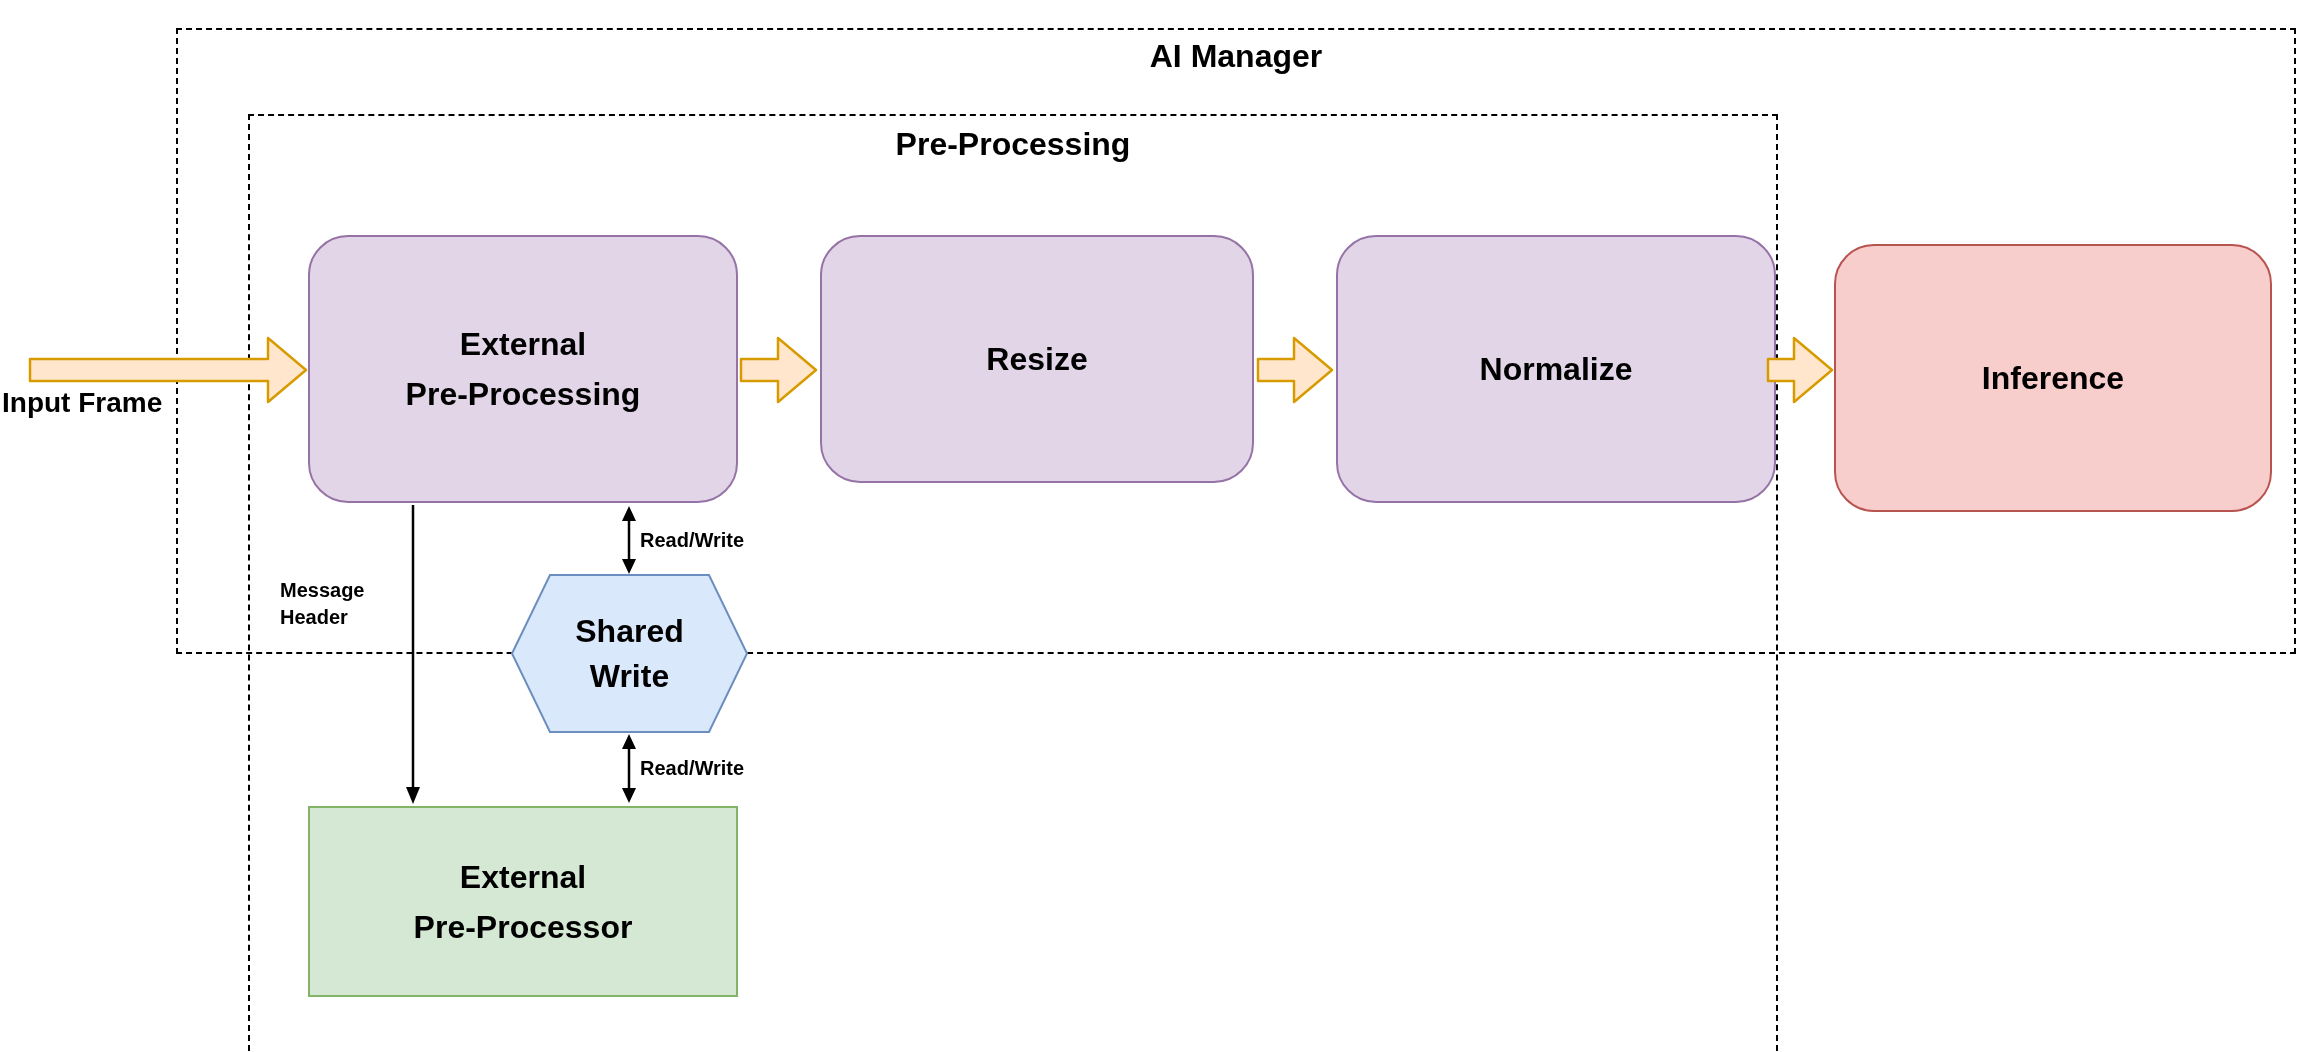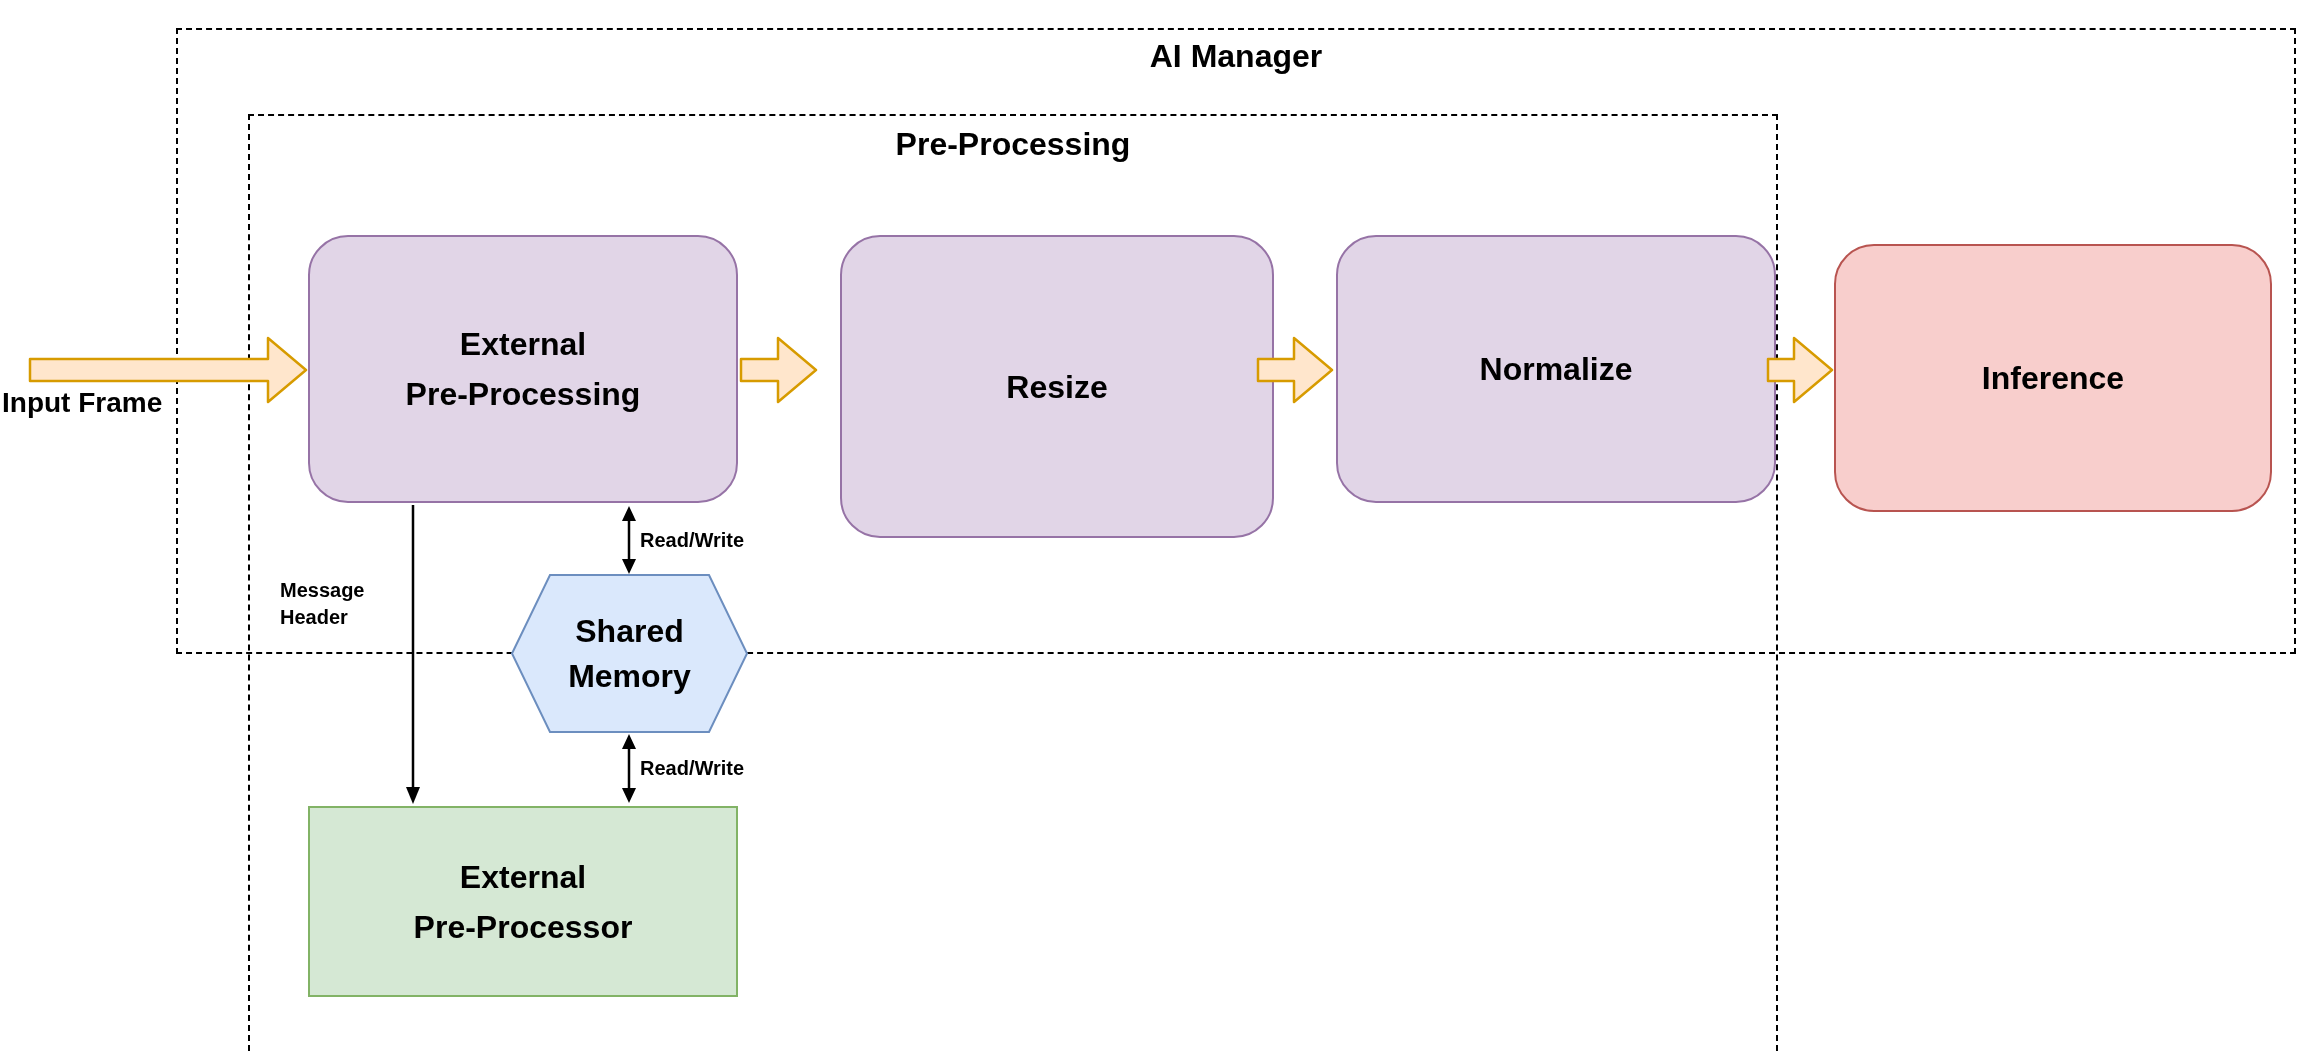--- a/index.html
+++ b/index.html
@@ -69,21 +69,21 @@
   <div class="abs group-title" style="left:176px; top:12px; width:2120px;">AI Manager</div>
 
   <div class="abs group-box" style="left:248px; top:90px; width:1530px; height:957px;"></div>
   <div class="abs group-title" style="left:248px; top:100px; width:1530px;">Pre-Processing</div>
 
   <div class="abs node purple" style="left:308px; top:211px; width:430px; height:268px;">
     <span>External
 Pre-Processing</span>
   </div>
 
-  <div class="abs node purple" style="left:840px; top:211px; width:434px; height:303px;text-align:right;">
+  <div class="abs node purple" style="left:820px; top:211px; width:434px; height:248px;text-align:right;">
     <span>Resize</span>
   </div>
 
   <div class="abs node purple" style="left:1336px; top:211px; width:440px; height:268px;">
     <span>Normalize</span>
   </div>
 
   <div class="abs node red" style="left:1834px; top:220px; width:438px; height:268px;">
     <span>Inference</span>
   </div>
@@ -117,21 +117,21 @@
       <polygon points="629,779 622,764 636,764" stroke="none"></polygon>
     </g>
 
     <g stroke="#000000" fill="#000000">
       <line x1="413" y1="481" x2="413" y2="765" stroke-width="2.5"></line>
       <polygon points="413,780 406,763 420,763" stroke="none"></polygon>
     </g>
   </svg>
 
   <div class="abs hex-label">Shared
-Memory</div>
+Write</div>
 
   <div class="abs edge-label lbl-input-frame">Input Frame</div>
 
   <div class="abs edge-label lbl-rw-top">Read/Write</div>
 
   <div class="abs edge-label lbl-rw-bottom">Read/Write</div>
 
   <div class="abs edge-label lbl-msg-header">Message
 Header</div>
 

